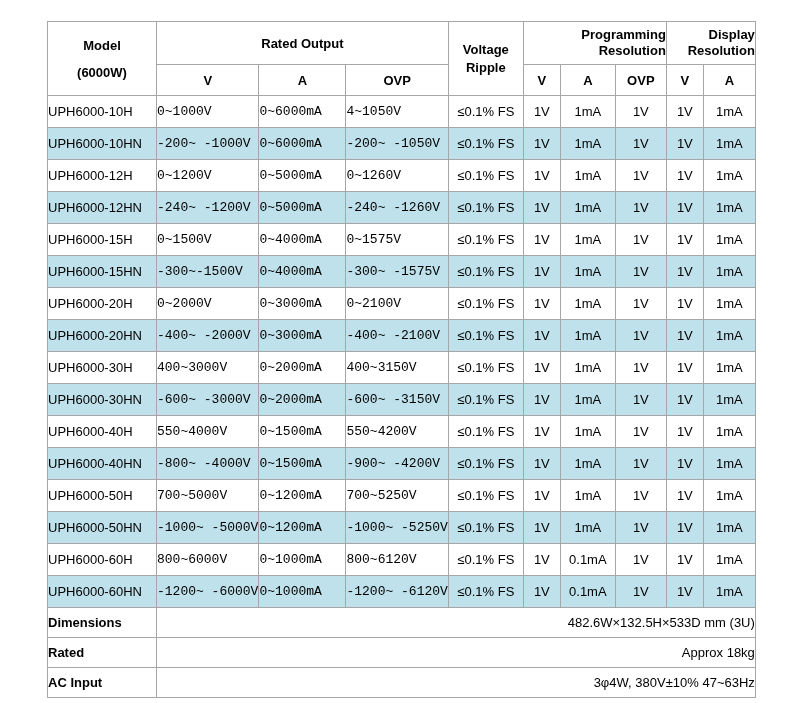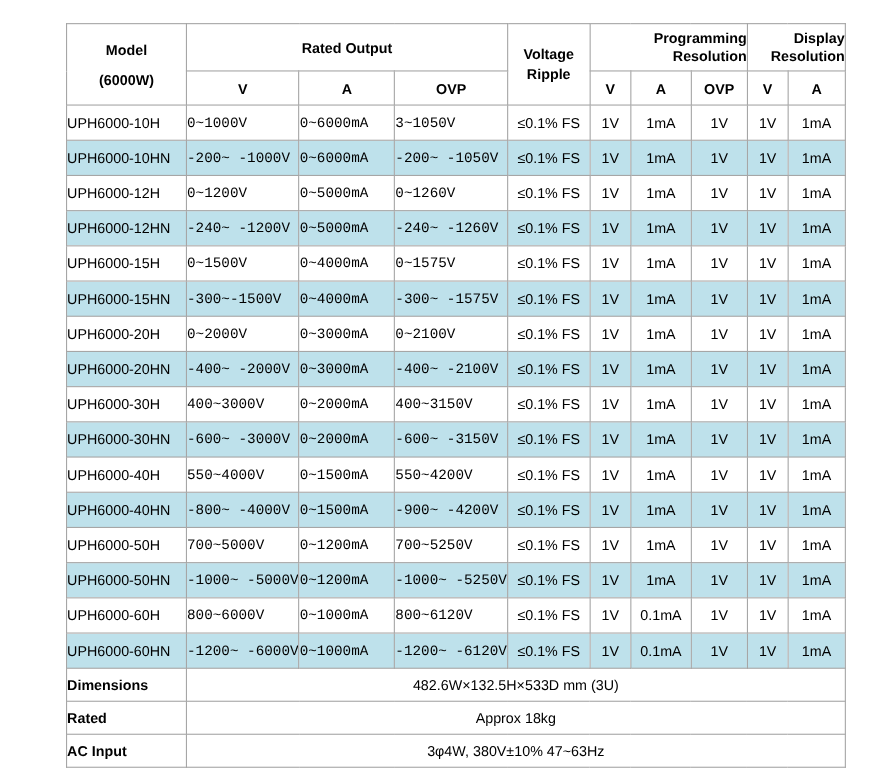--- a/index.html
+++ b/index.html
@@ -5,21 +5,21 @@
   html, body {
     margin: 0;
     padding: 0;
     background: #ffffff;
     width: 793px;
     height: 703px;
     overflow: hidden;
   }
   .sheet {
     position: absolute;
-    left: 60px;
+    left: 47px;
     top: 21px;
   }
   table.spec {
     border-collapse: collapse;
     table-layout: fixed;
     font-family: "Liberation Sans", sans-serif;
     font-size: 13px;
     color: #000000;
   }
   table.spec th, table.spec td {
@@ -56,21 +56,21 @@
     text-align: center;
   }
   tr.hl td { background: var(--hl, #bee1eb); }
   tr.footer-row td { height: 29px; margin-top: 44px; }
   td.footer-label {
     font-weight: bold;
     text-align: left;
     padding-left: 11px;
   }
   td.footer-value {
-    text-align: center;
+    text-align: right;
     padding-left: 11px;
   }
 </style>
 </head>
 <body>
 
 <div class="sheet">
   <table class="spec">
     <colgroup>
       <col style="width:109px">
@@ -113,21 +113,21 @@
         <th>OVP</th>
         <th>V</th>
         <th>A</th>
       </tr>
     </thead>
     <tbody id="spec-rows">
         <tr>
           <td class="col-model">UPH6000-10H</td>
           <td class="col-v">0~1000V</td>
           <td class="col-a">0~6000mA</td>
-          <td class="col-ovp">3~1050V</td>
+          <td class="col-ovp">4~1050V</td>
           <td class="col-ripple">≤0.1% FS</td>
           <td class="col-pv">1V</td>
           <td class="col-pa">1mA</td>
           <td class="col-povp">1V</td>
           <td class="col-dv">1V</td>
           <td class="col-da">1mA</td>
         </tr>
         <tr class="hl">
           <td class="col-model">UPH6000-10HN</td>
           <td class="col-v">-200~ -1000V</td>

